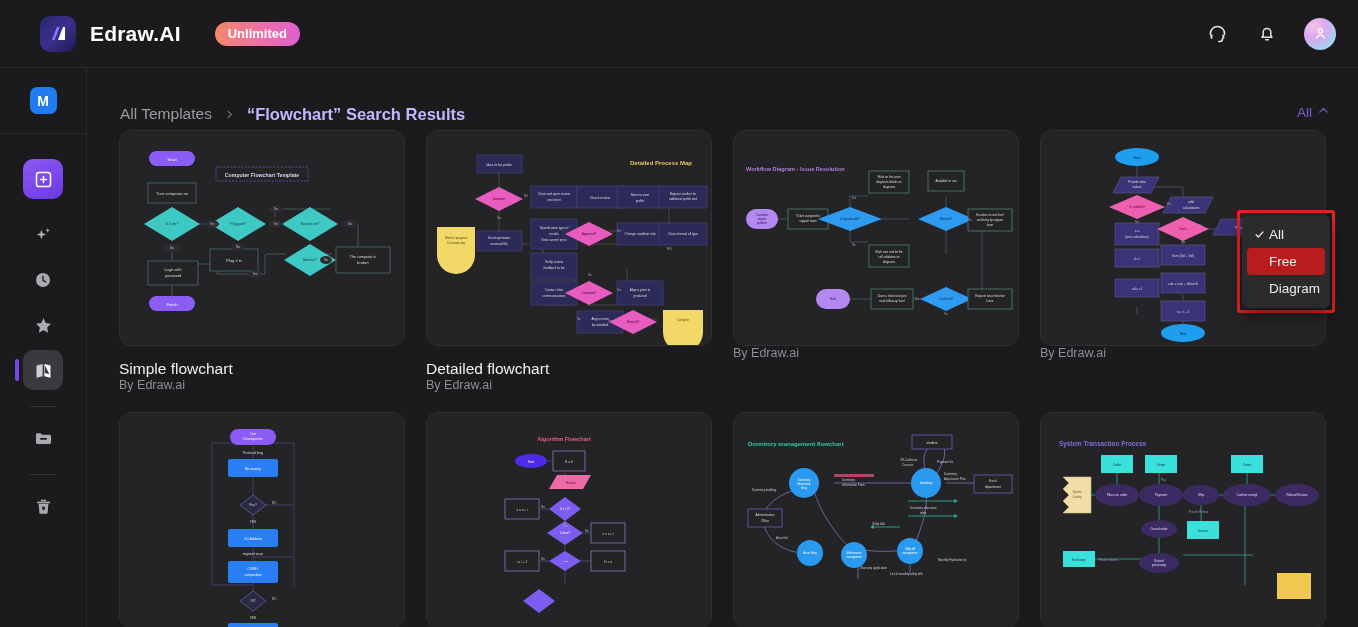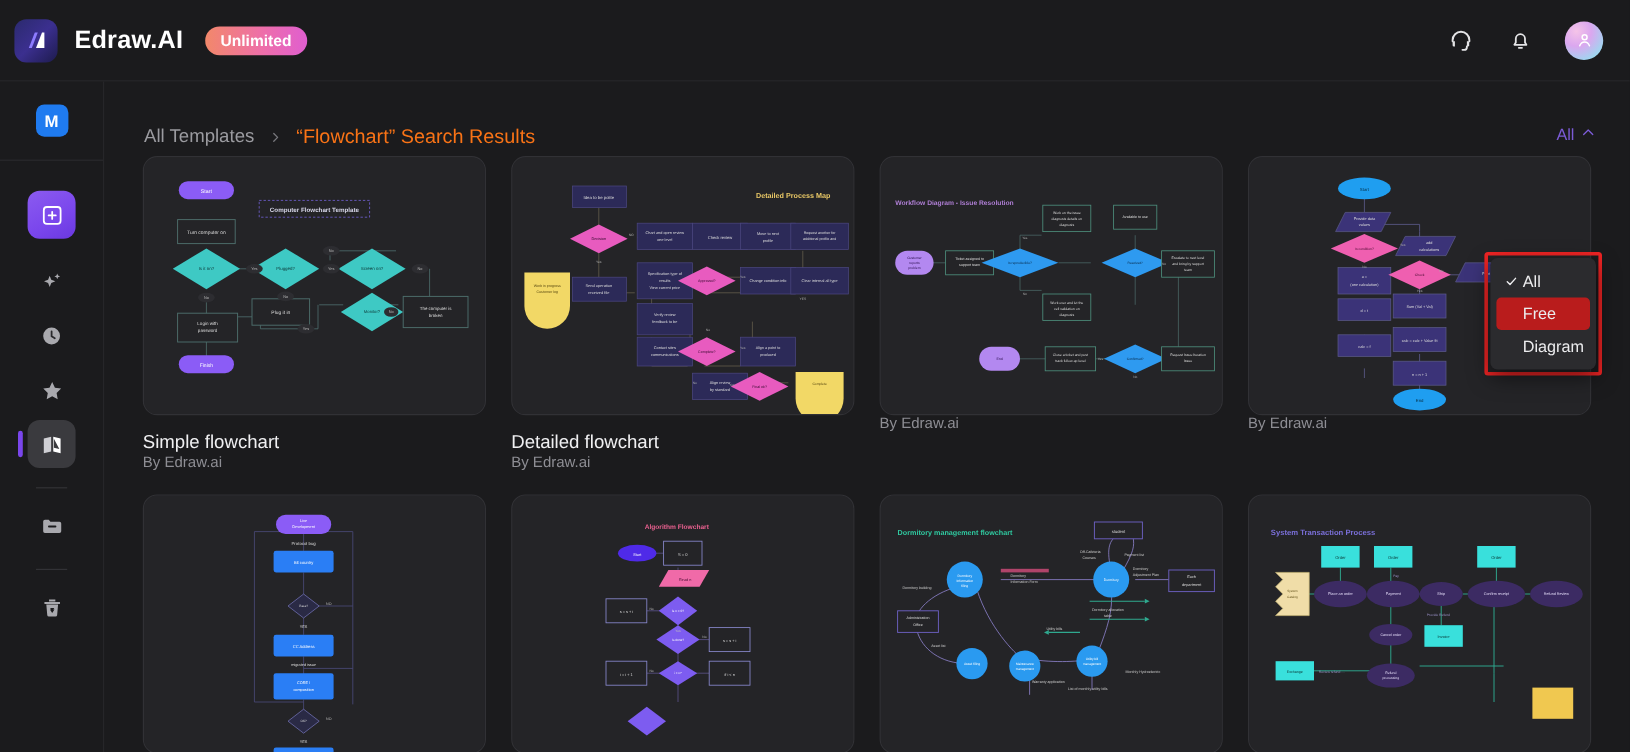--- a/index.html
+++ b/index.html
@@ -13,33 +13,33 @@
   }
 
   
   .topbar {
     position: absolute; top: 0; left: 0;
     width: 1358px; height: 68px;
     background: #1b1b1d;
     border-bottom: 1px solid #2a2a2d;
     display: flex; align-items: center;
   }
-  .brand { display: flex; align-items: center; gap: 14px; padding-left: 12px; }
+  .brand { display: flex; align-items: center; gap: 14px; padding-left: 40px; }
   .logo-tile {
     width: 36px; height: 36px; border-radius: 10px;
     background: linear-gradient(135deg, #2b2a6e 0%, #3b2f8f 50%, #1d1b4d 100%);
     display: flex; align-items: center; justify-content: center;
     position: relative; overflow: hidden;
   }
   .logo-tile svg { display: block; }
   .brand-name {
     font-size: 21px; font-weight: bold; letter-spacing: .2px; color: #ffffff;
   }
   .plan-badge {
-    margin-left: 4px;
+    margin-left: 20px;
     padding: 4px 13px 5px; border-radius: 13px;
     font-size: 13px; font-weight: bold; color: #ffffff;
     background: linear-gradient(90deg, #f2886a 0%, #ee6fa8 55%, #e05ed0 100%);
     white-space: nowrap;
   }
   .topbar-right {
     margin-left: auto; display: flex; align-items: center;
     gap: 24px; padding-right: 22px;
   }
   .icon-btn {
@@ -95,21 +95,21 @@
     position: absolute; top: 68px; left: 87px;
     width: 1271px; height: 559px;
     background: #1b1b1d; overflow: hidden;
   }
   .crumb-row {
     display: flex; align-items: center;
     padding: 30px 0 0 33px; height: 62px; position: relative;
   }
   .crumb-link { font-size: 15.5px; color: #9b9ba0; cursor: pointer; }
   .crumb-sep { margin: 0 12px; color: #77777c; font-size: 13px; display: flex; }
-  .crumb-current { font-size: 16.5px; color: #f97316; }
+  .crumb-current { font-size: 16.5px; color: #c4b5fd; font-weight: bold; }
 
   .filter-trigger {
     position: absolute; right: 28px; top: 36px;
     display: flex; align-items: center; gap: 5px;
     font-size: 13.5px; color: #7b5bd6; cursor: pointer;
   }
 
   
   .dropdown-wrap { position: absolute; right: 23px; top: 142px; z-index: 40; }
   .dropdown-highlight {

